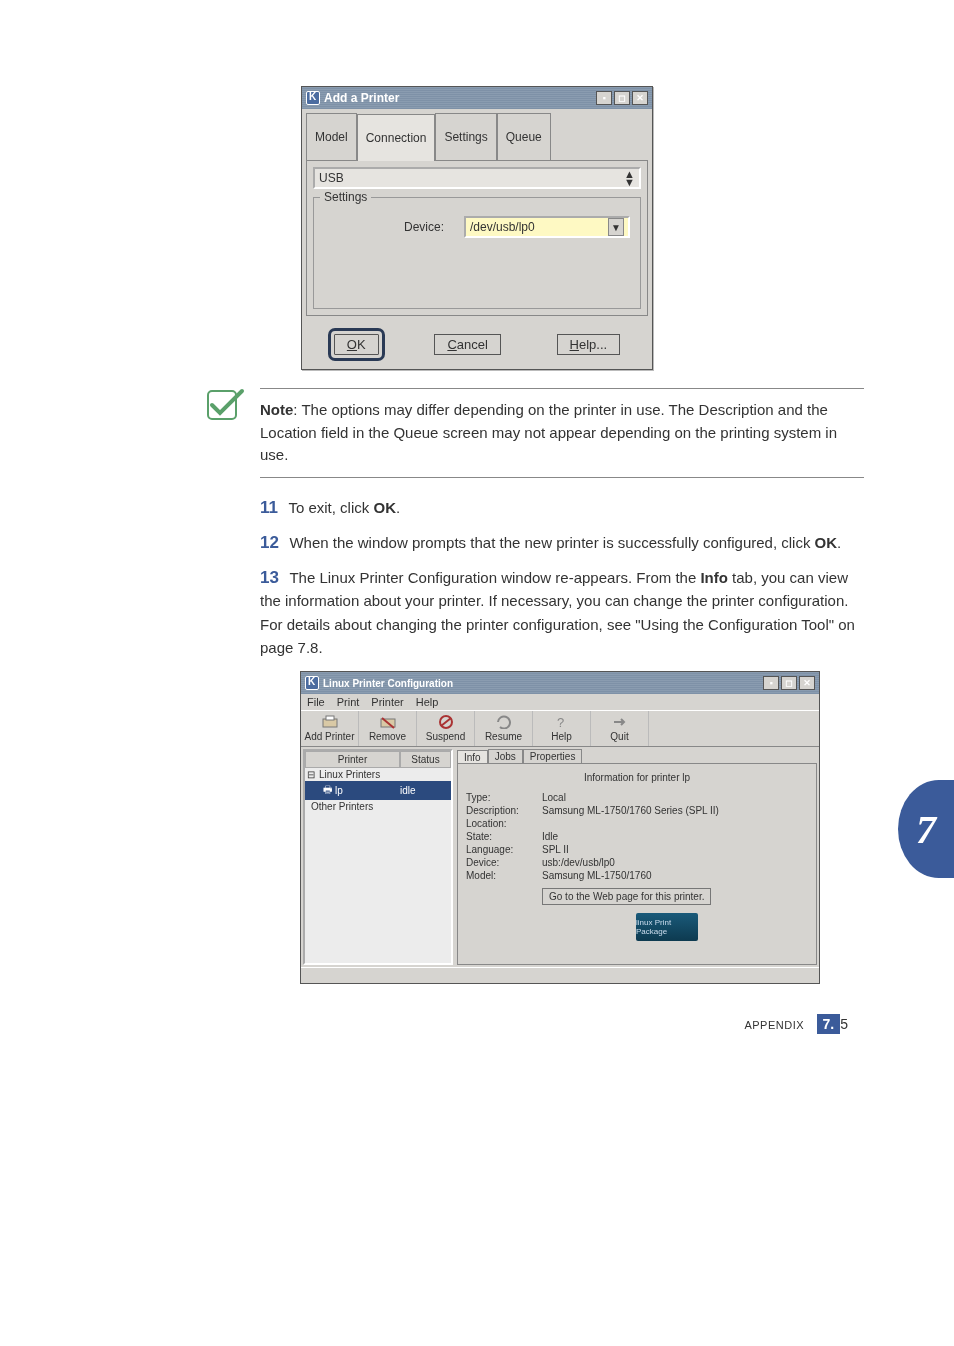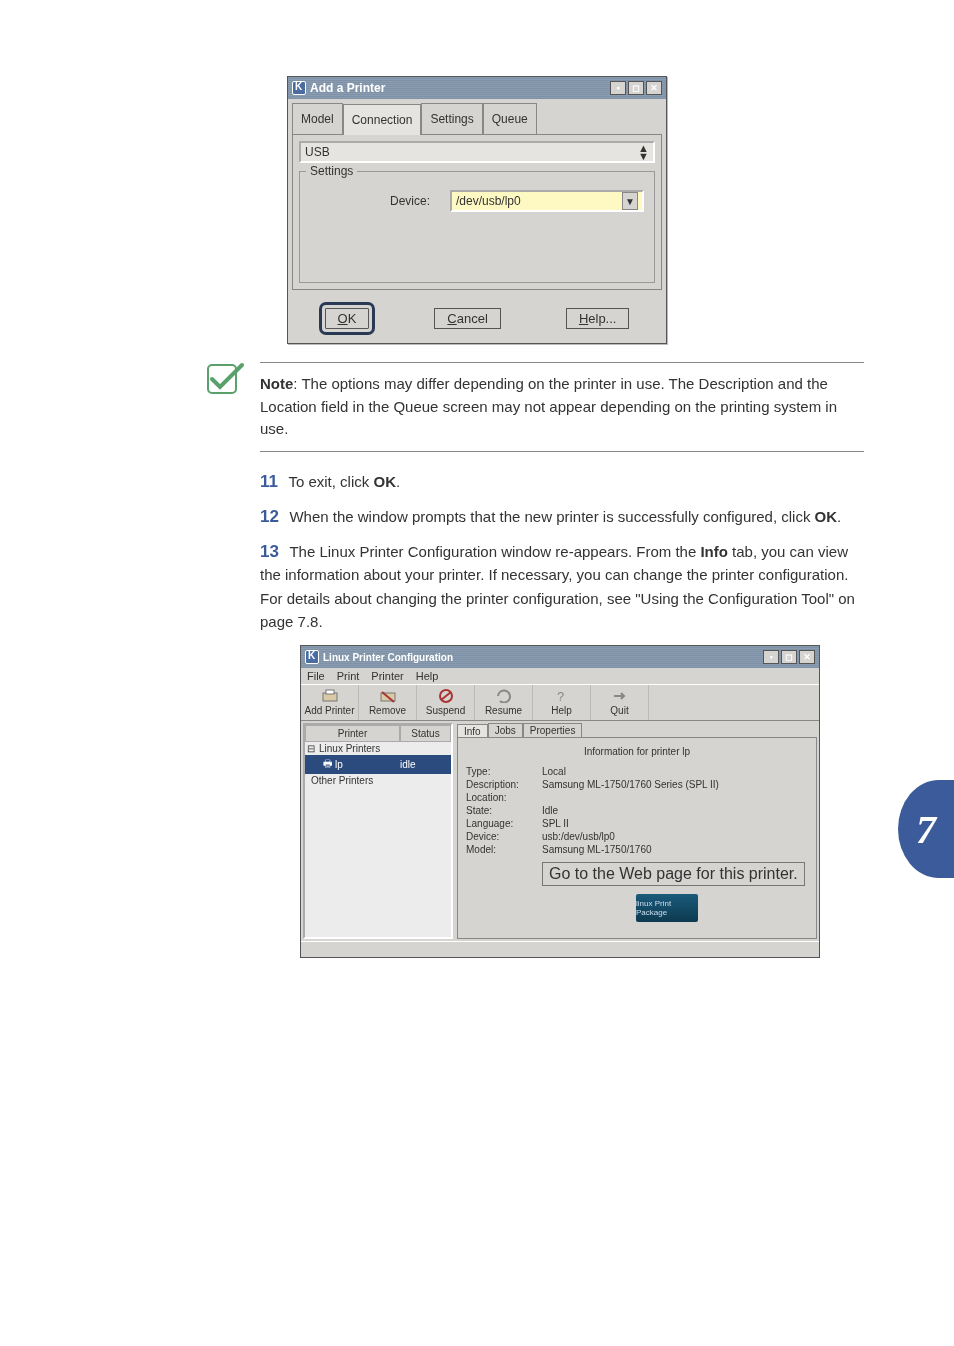--- a/index.html
+++ b/index.html
@@ -18,42 +18,42 @@
   .step-text { font-size: 15px; line-height: 1.55; color: #333; }
   .step-inline { display: inline; }
   b { font-weight: bold; }
 
   
   .note { margin: 18px 0 18px 170px; border-top: 1px solid #888; border-bottom: 1px solid #888; padding: 10px 0; font-size: 15px; line-height: 1.5; position: relative; }
   .note-icon { position: absolute; left: -58px; top: -6px; width: 44px; height: 44px; }
 
   
   .dialog {
-    width: 380px;
-    margin: 16px auto 16px auto;
+    width: 352px;
+    margin: 26px auto 16px auto;
     background: #d6d4d0;
     border: 1px solid #555;
     font-family: Verdana, sans-serif;
     font-size: 12px;
     box-shadow: 1px 1px 0 #bbb;
   }
   .dlg-title {
     height: 22px;
     background: repeating-linear-gradient(0deg,#7e91a7 0,#7e91a7 1px,#8a9cb0 1px,#8a9cb0 2px);
     display: flex; align-items: center; padding: 0 4px;
     color: #fff; font-weight: bold;
   }
   .dlg-title-left { display:flex; align-items:center; gap:4px; }
   .k-icon { width:14px; height:14px; background:#4b6ca0; border:1px solid #fff; border-radius:2px; position:relative; }
   .k-icon:after { content:'K'; color:#fff; font-size:10px; position:absolute; left:2px; top:-1px; font-weight:bold;}
   .dlg-title .spacer { flex:1; }
   .win-btns { display:flex; gap:2px; }
   .win-btn { width:16px; height:14px; background:#d6d4d0; border:1px solid #555; display:flex; align-items:center; justify-content:center; font-size:9px; line-height:1; }
   .tabs { display:flex; padding: 4px 4px 0 4px; gap:0; }
-  .tab { border:1px solid #888; border-bottom:none; background:#d6d4d0; padding:8px 8px; font-size:12px; }
+  .tab { border:1px solid #888; border-bottom:none; background:#d6d4d0; padding:16px 8px; font-size:12px; }
   .tab.active { background:#e6e4e0; position:relative; top:1px; }
   .tab-body { margin:0 4px 6px 4px; border:1px solid #888; padding:6px; background:#d6d4d0; }
   .combo { height:22px; border:2px inset #fff; background:#e6e4e0; display:flex; align-items:center; padding:0 4px; justify-content:space-between; }
   .combo .arrows { font-size:11px; line-height:8px; color:#333; text-align:center; }
   .fieldset { border:1px solid #999; margin-top:8px; padding:18px 10px 70px 10px; position:relative; }
   .fieldset .legend { position:absolute; top:-8px; left:6px; background:#d6d4d0; padding:0 4px; font-size:12px; }
   .row { display:flex; align-items:center; gap:20px; }
   .row label { width:120px; text-align:right; }
   .txt { height:22px; border:2px inset #fff; background:#fef9c3; flex:1; display:flex; align-items:center; padding:0 4px; justify-content:space-between; position:relative;}
   .txt .dd { width:16px; height:18px; background:#d6d4d0; border:1px solid #888; display:flex; align-items:center; justify-content:center; font-size:10px;}
@@ -85,21 +85,21 @@
   .tree-row.sel { background:#2b4a7e; color:#fff; }
   .tree-row .ic { width:10px; margin-right:2px; }
   .info-pane { flex:1; margin:2px; display:flex; flex-direction:column; }
   .info-tabs { display:flex; }
   .info-tabs .itab { border:1px solid #888; border-bottom:none; padding:1px 6px; font-size:10px; background:#d6d4d0; }
   .info-tabs .itab.active { background:#e6e4e0; position:relative; top:1px;}
   .info-body { border:1px solid #888; flex:1; background:#d6d4d0; padding:4px 8px; position:relative;}
   .info-title { text-align:center; padding:4px 0 8px 0; }
   .kv { display:flex; padding:1px 0; }
   .kv .k { width:70px; text-align:left; margin-right:6px; }
-  .webbtn { border:1px solid #777; background:#d6d4d0; padding:2px 6px; font-size:16px; display:inline-block; margin-top:6px; margin-left:76px; }
+  .webbtn { border:1px solid #777; background:#d6d4d0; padding:2px 6px; font-size:10px; display:inline-block; margin-top:6px; margin-left:76px; }
   .lpp { margin-left:170px; margin-top:8px; width:62px; height:28px; background:linear-gradient(#1a5a7a,#0d3a50); color:#cde; font-size:8px; display:flex; align-items:center; justify-content:center; border-radius:2px; }
   .lpc .status { height:16px; border-top:1px solid #fff; background:#d6d4d0; }
 
   
   .chap-tab { position:absolute; right:0; top:780px; width:56px; height:98px; background:#3b5b9a; border-radius:50px 0 0 50px / 60px 0 0 60px; color:#fff; font-size:40px; font-style:italic; font-weight:bold; display:flex; align-items:center; justify-content:center; font-family: Georgia, serif;}
 
   
   .footer { margin-top:30px; text-align:right; padding-right:16px; }
   .footer .ap { font-size:11px; font-variant:small-caps; letter-spacing:0.5px; }
   .footer .pg { display:inline-block; background:#3b5b9a; color:#fff; font-weight:bold; padding:2px 6px; margin-left:8px; font-size:14px;}
@@ -301,14 +301,18 @@
           <div class="webbtn">Go to the Web page for this printer.</div>
           <div class="lpp">linux Print Package</div>
         </div>
       </div>
     </div>
     <div class="status"></div>
   </div>
 
   <div class="chap-tab">7</div>
 
+  <div class="footer">
+    <span class="ap">APPENDIX</span>
+    <span class="pg"><span>7.</span></span><span class="sub">5</span>
+  </div>
 
 </div>
 
 </body></html>

